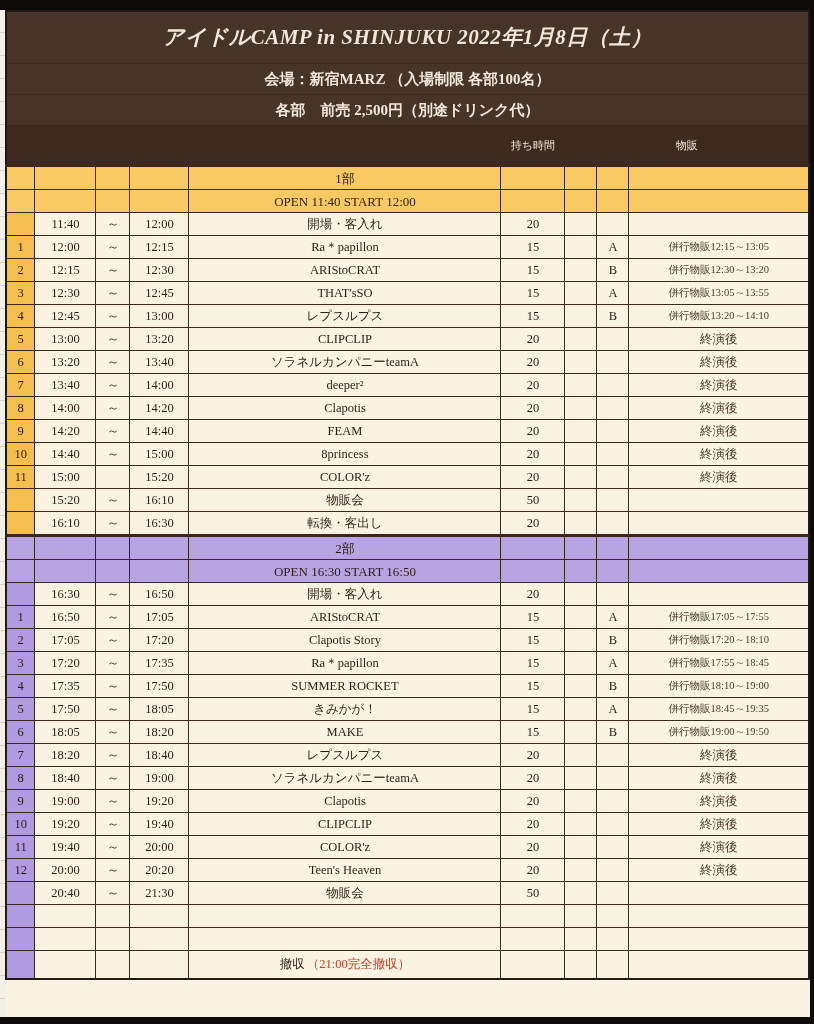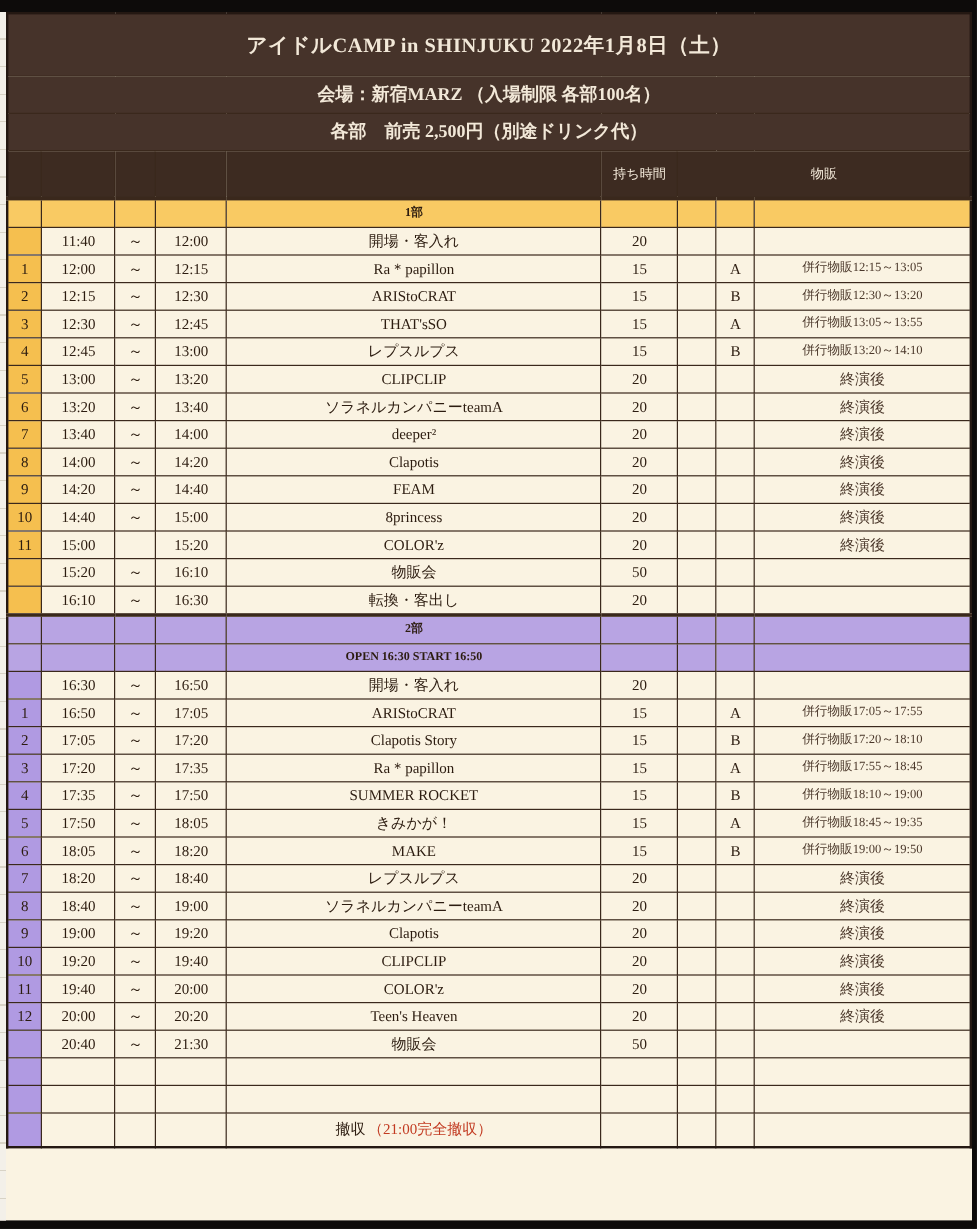--- a/index.html
+++ b/index.html
@@ -24,28 +24,28 @@
     color:var(--text,#2c1c10);
   }
   table.sched{border:2px solid #241812;}
   .sched td{
     border:1.5px solid var(--border,#3a281c);
     padding:0;text-align:center;vertical-align:middle;
     white-space:nowrap;overflow:hidden;
     height:22px;font-size:12.5px;line-height:1;
   }
   
-  .r-title td{height:51px;background:var(--header-bg,#46332a);color:var(--header-text,#f2e8d8);font-size:17px;font-weight:bold;letter-spacing:.5px;}
+  .r-title td{height:51px;background:var(--header-bg,#46332a);color:var(--header-text,#f2e8d8);font-size:21px;font-weight:bold;letter-spacing:.5px;font-style:italic;}
   .r-venue td,.r-price td{height:30px;background:var(--header-bg,#46332a);color:var(--header-text,#f2e8d8);font-size:15px;font-weight:bold;}
   .r-colhead td{height:38px;background:var(--colhead-bg,#3d2b21);color:var(--header-text,#f2e8d8);font-size:11px;border-bottom-width:2.5px;}
   
   tr.t-item td,tr.t-empty td,tr.t-teardown td{background:var(--row-bg,#faf3e2);}
   tr.p1 td.c-no{background:var(--part1-number,#f5bf4f);}
   tr.p2 td.c-no{background:var(--part2-number,#b09ae2);}
-  tr.t-band td,tr.t-open td{font-weight:bold;font-size:10px;}
+  tr.t-band td,tr.t-open td{font-weight:normal;font-size:13px;}
   tr.t-band td{border-top-width:3px;}
   tr.p1.t-band td,tr.p1.t-open td{background:var(--part1-accent,#f9ca63);}
   tr.p2.t-band td,tr.p2.t-open td{background:var(--part2-accent,#b8a4e3);}
   .c-name{font-weight:normal;font-size:13.5px;}
   .c-tilde{font-size:12px;}
   .c-merch{font-size:12.5px;color:#4a372a;}
   tr.merch-small .c-merch{font-size:10.5px;margin-top:13px;}
   tr.t-teardown td{height:27px;}
   .note{color:var(--teardown-red,#c23b22);}
   tr.t-teardown .c-name .note{margin-left:2px;}
@@ -93,20 +93,31 @@
     <td class="c-no"></td>
     <td class="c-start"></td>
     <td class="c-tilde"></td>
     <td class="c-end"></td>
     <td class="c-name"><span>1部</span><span class="note"></span></td>
     <td class="c-min"></td>
     <td class="c-spare"></td>
     <td class="c-ab"></td>
     <td class="c-merch"></td>
   </tr>
+          <tr class="p1 t-open">
+    <td class="c-no"></td>
+    <td class="c-start"></td>
+    <td class="c-tilde"></td>
+    <td class="c-end"></td>
+    <td class="c-name"><span>OPEN 11:40 START 12:00</span><span class="note"></span></td>
+    <td class="c-min"></td>
+    <td class="c-spare"></td>
+    <td class="c-ab"></td>
+    <td class="c-merch"></td>
+  </tr>
           <tr class="p1 t-item">
     <td class="c-no"></td>
     <td class="c-start">11:40</td>
     <td class="c-tilde">～</td>
     <td class="c-end">12:00</td>
     <td class="c-name"><span>開場・客入れ</span><span class="note"></span></td>
     <td class="c-min">20</td>
     <td class="c-spare"></td>
     <td class="c-ab"></td>
     <td class="c-merch"></td>

